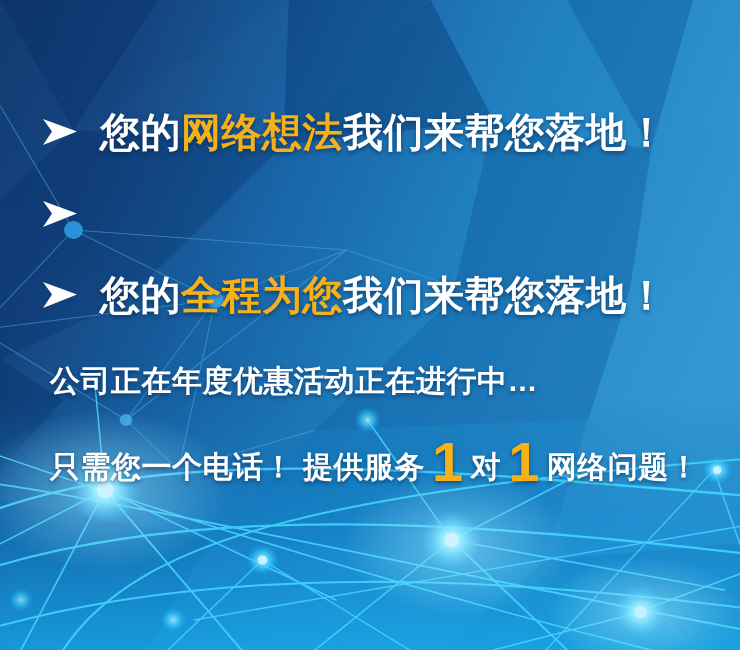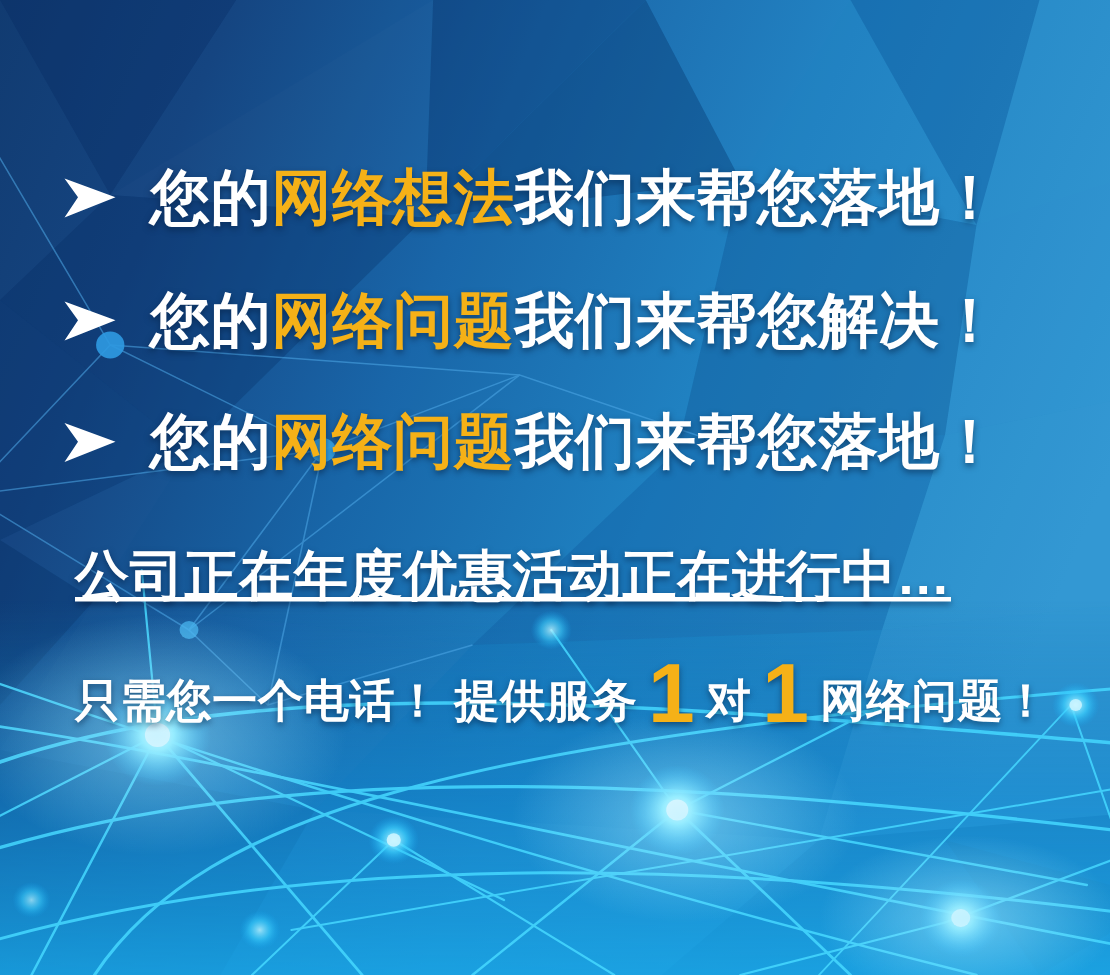--- a/index.html
+++ b/index.html
@@ -75,23 +75,22 @@
     position: absolute;
     left: 50px;
     white-space: nowrap;
     color: #ffffff;
     font-weight: bold;
     line-height: 1;
     text-shadow: 0 2px 4px rgba(3, 28, 60, 0.55);
   }
   .subline.s1 {
     top: 366px;
-    font-size: 36px;
+    font-size: 30px;
     letter-spacing: 0.5px;
-    text-decoration: underline;
   }
   .subline.s2 {
     top: 430px;
     font-size: 30px;
     letter-spacing: 0.5px;
     display: flex;
     align-items: baseline;
     justify-content: flex-end;
   }
   .big-one {
@@ -256,28 +255,27 @@
       <svg class="bullet-arrow" viewBox="0 0 40 34">
         <path d="M3 4 L37 16.5 L3 30 L12 16.5 Z" fill="#ffffff"></path>
       </svg>
       <div class="headline-text"><span>您的</span><span class="hl-accent">网络想法</span><span>我们来帮您落地！</span></div>
     </div>
 
     <div class="headline-row r2">
       <svg class="bullet-arrow" viewBox="0 0 40 34">
         <path d="M3 4 L37 16.5 L3 30 L12 16.5 Z" fill="#ffffff"></path>
       </svg>
-      <div class="headline-text"><span>您的</span><span class="hl-accent">网络问题</span><span>我们来帮您解决！</span></div>
     </div>
 
     <div class="headline-row r3">
       <svg class="bullet-arrow" viewBox="0 0 40 34">
         <path d="M3 4 L37 16.5 L3 30 L12 16.5 Z" fill="#ffffff"></path>
       </svg>
-      <div class="headline-text"><span>您的</span><span class="hl-accent">网络问题</span><span>我们来帮您落地！</span></div>
+      <div class="headline-text"><span>您的</span><span class="hl-accent">全程为您</span><span>我们来帮您落地！</span></div>
     </div>
 
     <div class="subline s1">公司正在年度优惠活动正在进行中…</div>
 
     <div class="subline s2">
       <span>只需您一个电话！</span>
       <span class="sp"></span>
       <span>提供服务</span>
       <span class="big-one">1</span>
       <span>对</span>

